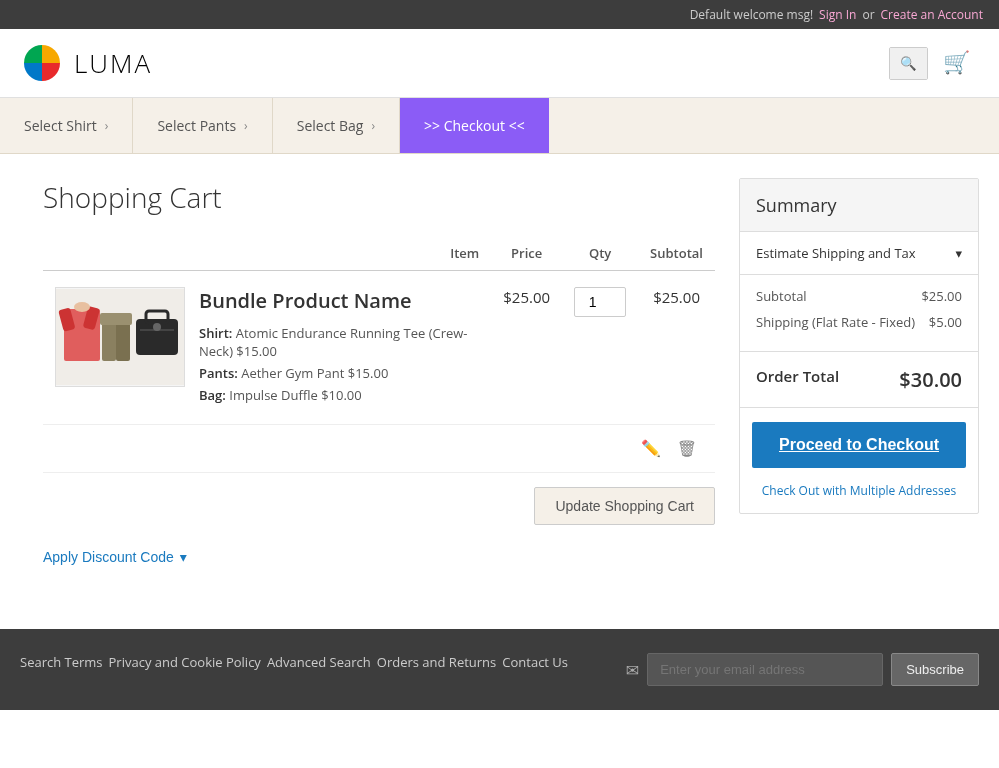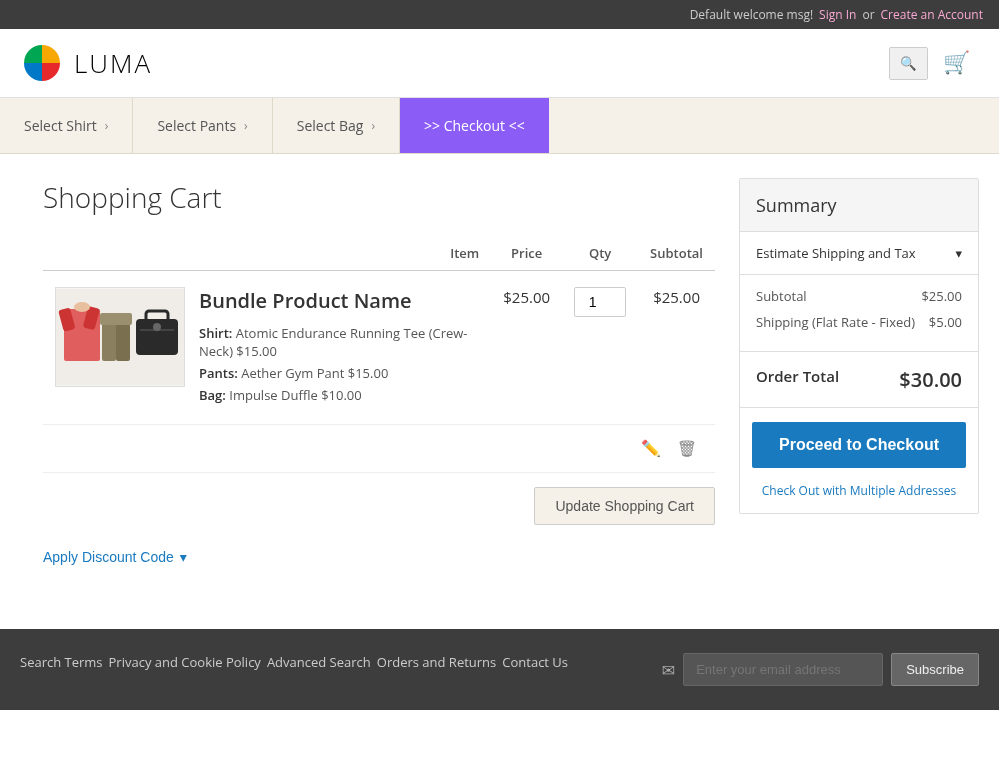--- a/index.html
+++ b/index.html
@@ -243,20 +243,21 @@
       margin: 14px 12px;
       background: #1a7abf;
       color: #fff;
       border: none;
       padding: 14px 12px;
       font-size: 16px;
       font-weight: 600;
       cursor: pointer;
       border-radius: 2px;
       text-align: center;
+      text-decoration: underline;
     }
     .multiple-addresses {
       display: block;
       text-align: center;
       padding: 0 12px 14px;
       color: #1a7abf;
       font-size: 12px;
       text-decoration: none;
     }
 
@@ -271,21 +272,21 @@
     .footer-links { display: flex; flex-direction: row; gap: 6px; }
     .footer-links a { color: #ccc; text-decoration: none; font-size: 13px; }
     .newsletter-area { display: flex; gap: 8px; align-items: center; }
     .email-icon { color: #aaa; font-size: 16px; }
     .email-input {
       border: 1px solid #666;
       background: #555;
       color: #eee;
       padding: 8px 12px;
       font-size: 13px;
-      width: 200px;
+      width: 236px;
       border-radius: 2px;
       outline: none;
     }
     .subscribe-btn {
       background: #666;
       border: 1px solid #888;
       color: #eee;
       padding: 8px 14px;
       font-size: 13px;
       cursor: pointer;

